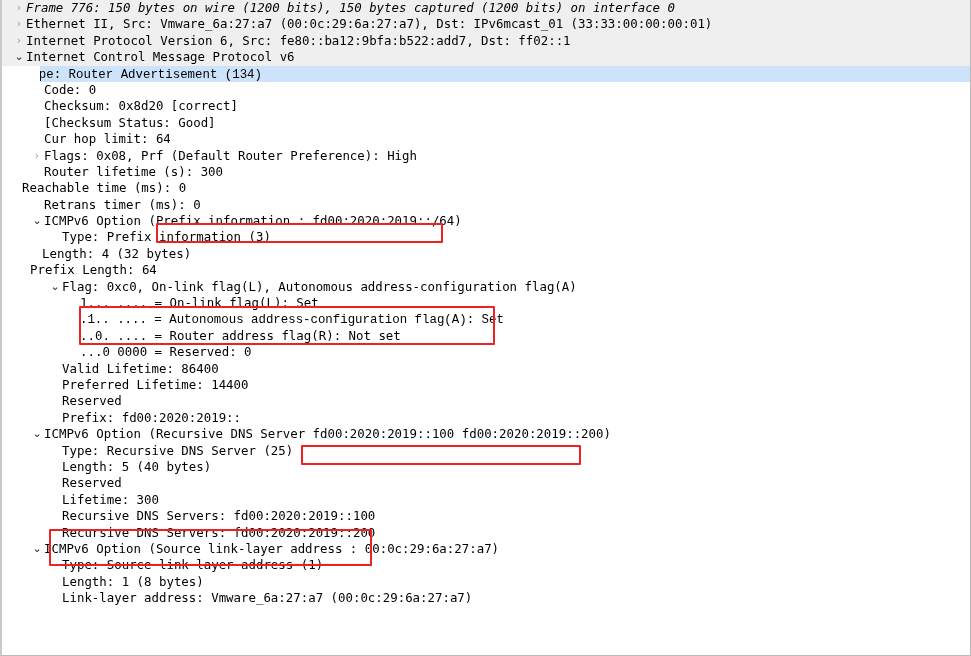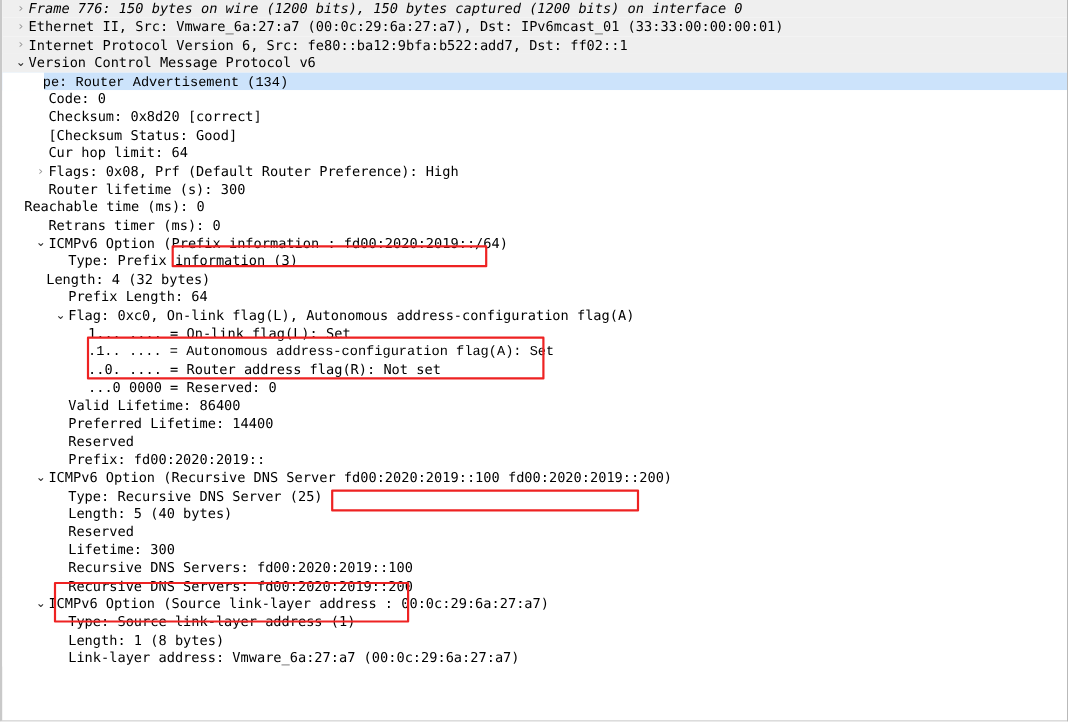--- a/index.html
+++ b/index.html
@@ -80,34 +80,34 @@
   }
 </style>
 </head>
 <body>
 
 <div id="app">
   <div id="tree">
       <div class="row proto"><span class="twisty collapsed" style="left: 10px;">›</span><span class="label" style="margin-left: 24px; font-style: italic;">Frame 776: 150 bytes on wire (1200 bits), 150 bytes captured (1200 bits) on interface 0</span></div>
       <div class="row proto"><span class="twisty collapsed" style="left: 10px;">›</span><span class="label" style="margin-left: 24px;">Ethernet II, Src: Vmware_6a:27:a7 (00:0c:29:6a:27:a7), Dst: IPv6mcast_01 (33:33:00:00:00:01)</span></div>
       <div class="row proto"><span class="twisty collapsed" style="left: 10px;">›</span><span class="label" style="margin-left: 24px;">Internet Protocol Version 6, Src: fe80::ba12:9bfa:b522:add7, Dst: ff02::1</span></div>
-      <div class="row proto"><span class="twisty expanded" style="left: 10px;">⌄</span><span class="label" style="margin-left: 24px;">Version Control Message Protocol v6</span></div>
+      <div class="row proto"><span class="twisty expanded" style="left: 10px;">⌄</span><span class="label" style="margin-left: 24px;">Internet Control Message Protocol v6</span></div>
       <div class="row selected"><div class="selrow-leftgap"></div><span class="label" style="margin-left: 22px; font-family: Liberation Mono, monospace;">Type: Router Advertisement (134)</span></div>
       <div class="row"><span class="label" style="margin-left: 42px;">Code: 0</span></div>
       <div class="row"><span class="label" style="margin-left: 42px;">Checksum: 0x8d20 [correct]</span></div>
       <div class="row"><span class="label" style="margin-left: 42px;">[Checksum Status: Good]</span></div>
       <div class="row"><span class="label" style="margin-left: 42px;">Cur hop limit: 64</span></div>
       <div class="row"><span class="twisty collapsed" style="left: 28px;">›</span><span class="label" style="margin-left: 42px;">Flags: 0x08, Prf (Default Router Preference): High</span></div>
       <div class="row"><span class="label" style="margin-left: 42px;">Router lifetime (s): 300</span></div>
       <div class="row"><span class="label" style="margin-left: 20px;">Reachable time (ms): 0</span></div>
       <div class="row"><span class="label" style="margin-left: 42px;">Retrans timer (ms): 0</span></div>
       <div class="row"><span class="twisty expanded" style="left: 28px;">⌄</span><span class="label" style="margin-left: 42px;">ICMPv6 Option (Prefix information : fd00:2020:2019::/64)</span></div>
       <div class="row"><span class="label" style="margin-left: 60px;">Type: Prefix information (3)</span></div>
       <div class="row"><span class="label" style="margin-left: 40px;">Length: 4 (32 bytes)</span></div>
-      <div class="row"><span class="label" style="margin-left: 60px;">Prefix Length: 64</span></div>
+      <div class="row"><span class="label" style="margin-left: 28px;">Prefix Length: 64</span></div>
       <div class="row"><span class="twisty expanded" style="left: 46px;">⌄</span><span class="label" style="margin-left: 60px;">Flag: 0xc0, On-link flag(L), Autonomous address-configuration flag(A)</span></div>
       <div class="row"><span class="label" style="margin-left: 78px;">1... .... = On-link flag(L): Set</span></div>
       <div class="row"><span class="label" style="margin-left: 78px; font-family: Liberation Mono, monospace;">.1.. .... = Autonomous address-configuration flag(A): Set</span></div>
       <div class="row"><span class="label" style="margin-left: 78px;">..0. .... = Router address flag(R): Not set</span></div>
       <div class="row"><span class="label" style="margin-left: 78px;">...0 0000 = Reserved: 0</span></div>
       <div class="row"><span class="label" style="margin-left: 60px;">Valid Lifetime: 86400</span></div>
       <div class="row"><span class="label" style="margin-left: 60px;">Preferred Lifetime: 14400</span></div>
       <div class="row"><span class="label" style="margin-left: 60px;">Reserved</span></div>
       <div class="row"><span class="label" style="margin-left: 60px;">Prefix: fd00:2020:2019::</span></div>
       <div class="row"><span class="twisty expanded" style="left: 28px;">⌄</span><span class="label" style="margin-left: 42px;">ICMPv6 Option (Recursive DNS Server fd00:2020:2019::100 fd00:2020:2019::200)</span></div>

